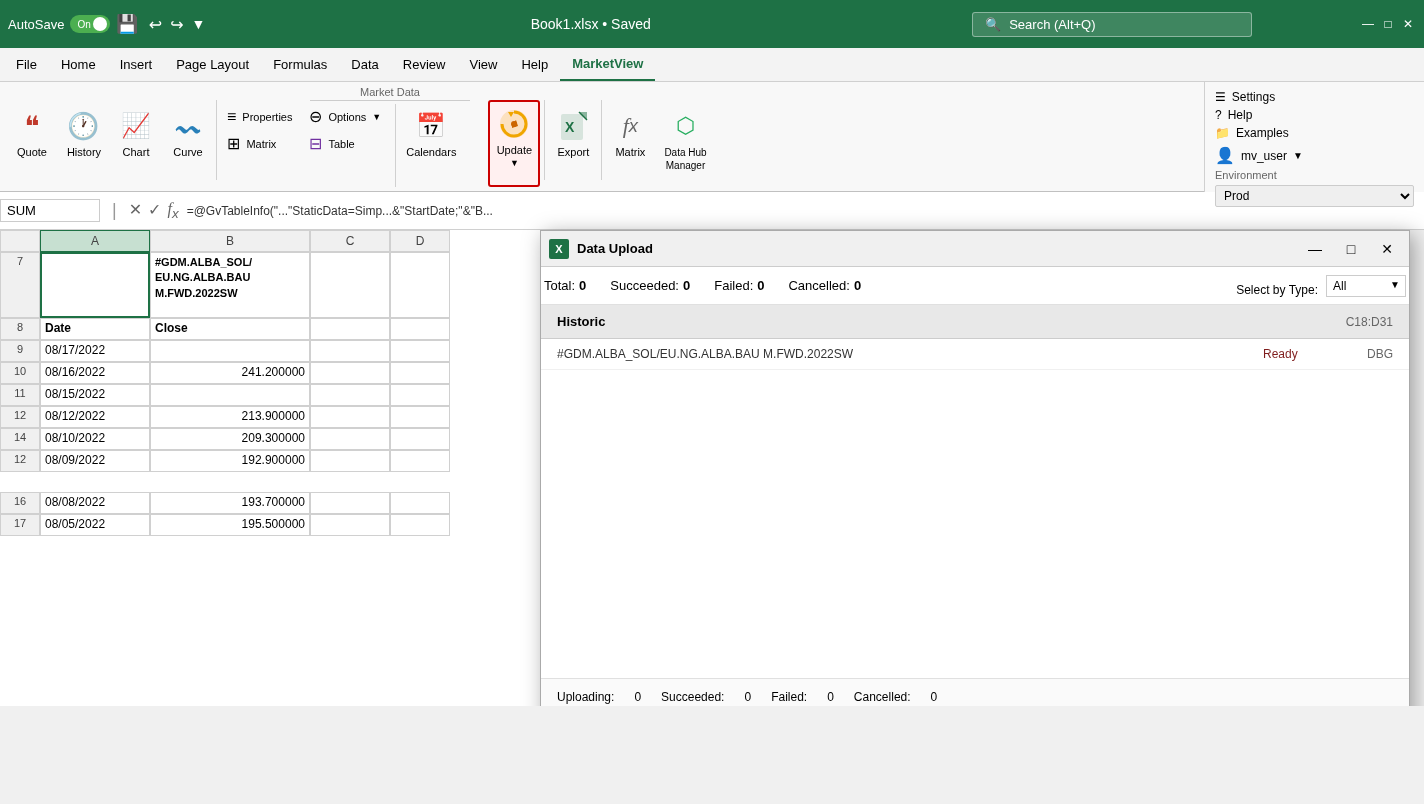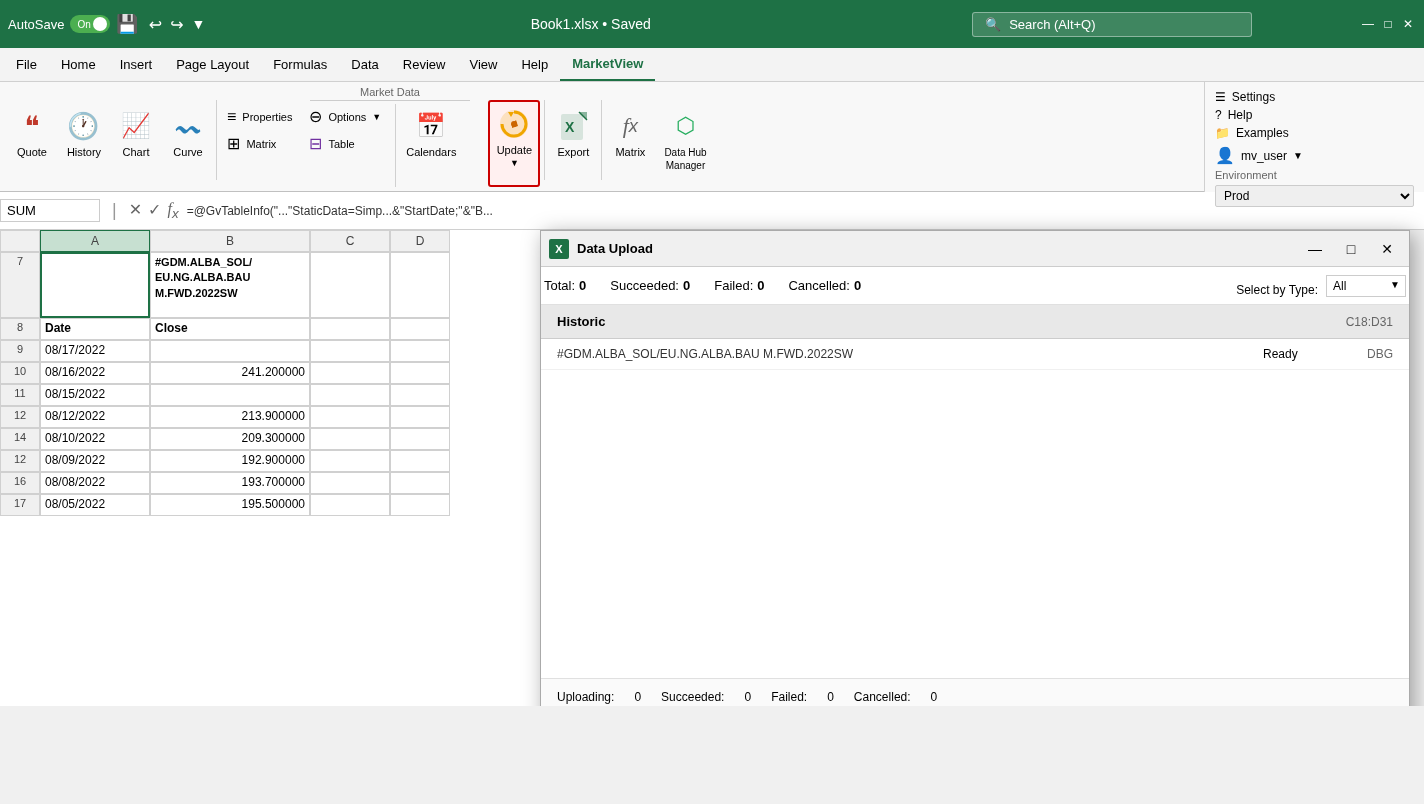--- a/index.html
+++ b/index.html
@@ -228,21 +228,21 @@
     }
     .table-row-item {
       display: flex;
       align-items: center;
       padding: 8px 16px;
       font-size: 12px;
       border-bottom: 1px solid #f0f0f0;
       gap: 24px;
     }
     .table-row-symbol { flex: 1; color: #333; }
-    .table-row-status { color: #000000; min-width: 80px; }
+    .table-row-status { color: #7f1d1d; min-width: 80px; }
     .table-row-extra { color: #666; }
 
     .dialog-bottom-stats {
       height: 36px;
       display: flex;
       align-items: center;
       padding: 0 16px;
       gap: 20px;
       font-size: 12px;
       background: #fafafa;
@@ -563,21 +563,21 @@
     </div>
 
     <div style="display:grid;grid-template-columns:40px 110px 160px 80px 60px;">
       <div class="row-num">12</div>
       <div class="cell">08/09/2022</div>
       <div class="cell align-right">192.900000</div>
       <div class="cell"></div>
       <div class="cell"></div>
     </div>
 
-    <div style="display:grid;grid-template-columns:40px 110px 160px 80px 60px;">
+    <div style="display:grid;grid-template-columns:40px 110px 160px 80px 60px;margin-top:20px;">
       <div class="row-num">16</div>
       <div class="cell">08/08/2022</div>
       <div class="cell align-right">193.700000</div>
       <div class="cell"></div>
       <div class="cell"></div>
     </div>
 
     <div style="display:grid;grid-template-columns:40px 110px 160px 80px 60px;">
       <div class="row-num">17</div>
       <div class="cell">08/05/2022</div>

